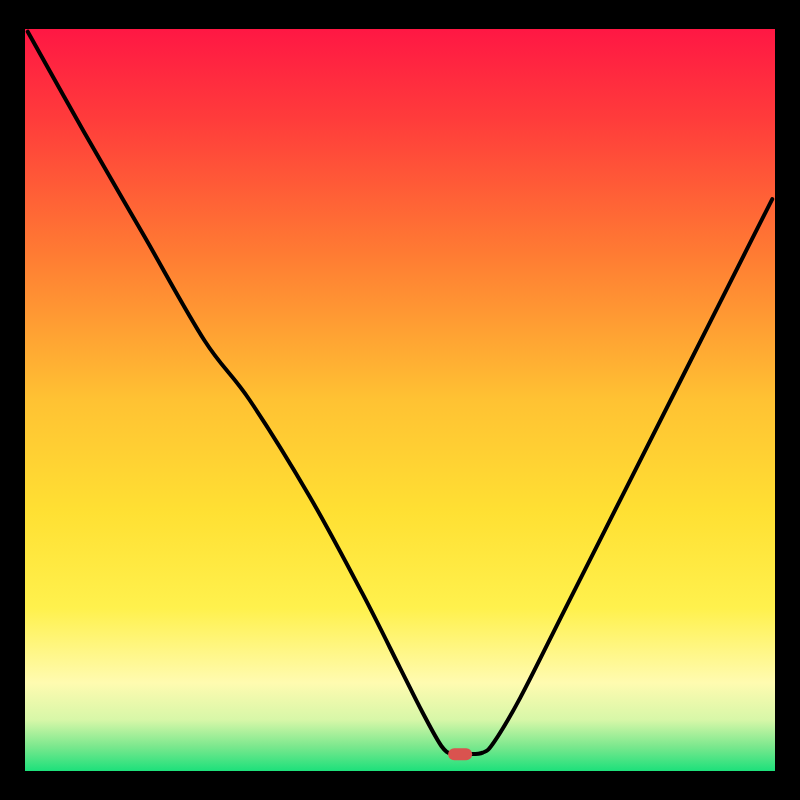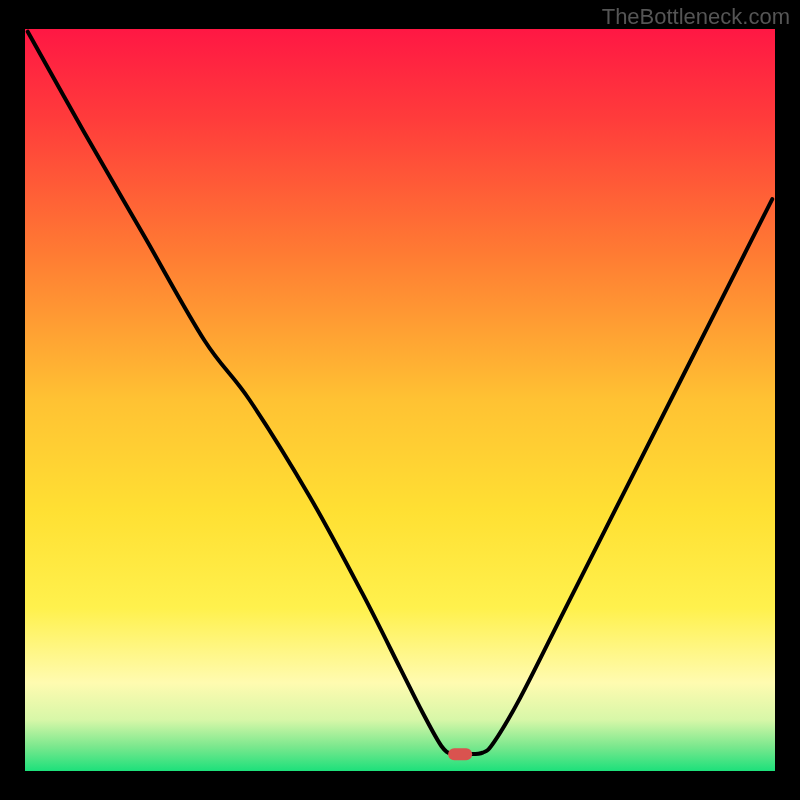--- a/index.html
+++ b/index.html
@@ -26,21 +26,20 @@
     z-index: 10;
   }
   svg {
     display: block;
   }
 </style>
 </head>
 <body>
 
 <div class="chart-container">
-  <div class="watermark">TheBottleneck.com</div>
   <svg id="chart-svg" width="800" height="800" viewBox="0 0 800 800">
     <defs>
       <linearGradient id="bg-grad" x1="0" y1="0" x2="0" y2="1">
           <stop offset="0%" stop-color="#ff1744"></stop>
           <stop offset="12%" stop-color="#ff3b3b"></stop>
           <stop offset="30%" stop-color="#ff7a33"></stop>
           <stop offset="50%" stop-color="#ffc233"></stop>
           <stop offset="65%" stop-color="#ffe033"></stop>
           <stop offset="78%" stop-color="#fff14d"></stop>
           <stop offset="88%" stop-color="#fffbb0"></stop>

